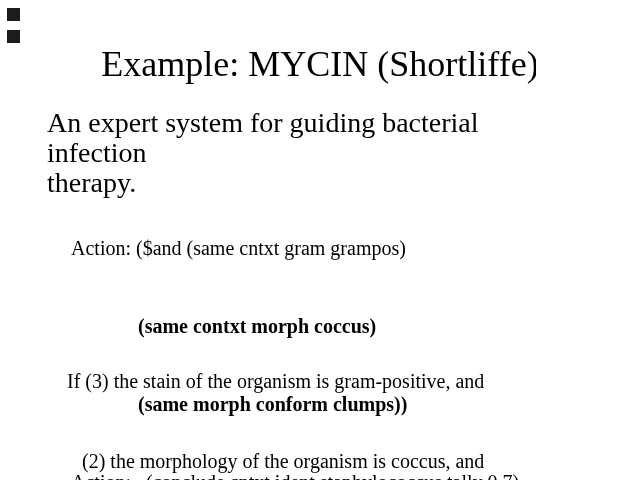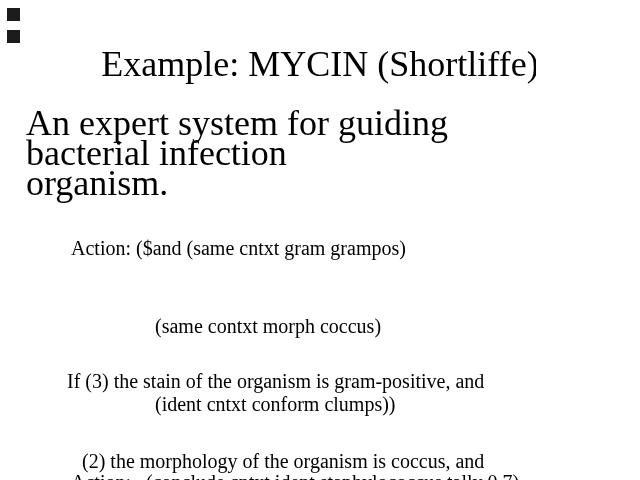--- a/index.html
+++ b/index.html
@@ -30,34 +30,34 @@
     top: 43px;
     left: 0;
     width: 640px;
     text-align: center;
     font-size: 36px;
     line-height: 43px;
     white-space: pre;
   }
   .subtitle {
     position: absolute;
-    left: 26px;
+    left: 47px;
     top: 108px;
-    font-size: 36px;
+    font-size: 28px;
     line-height: 30px;
   }
   .rule-block {
     position: absolute;
     left: 71px;
     top: 183px;
     font-size: 20px;
     line-height: 26px;
     white-space: pre;
   }
-  .rule-block .indent-1 { margin-left: 84px; }
+  .rule-block .indent-1 { margin-left: 67px; font-weight: bold; }
 
   .expl-block {
     position: absolute;
     left: 67px;
     top: 315px;
     font-size: 20px;
     line-height: 26.5px;
     white-space: pre;
   }
   .expl-block .indent-1 { margin-left: 15px; }
@@ -67,27 +67,27 @@
 
 <div class="slide">
 
   <div class="corner-square one"></div>
   <div class="corner-square two"></div>
 
   <div class="title">Example: MYCIN (Shortliffe)</div>
 
   <div class="subtitle">
     <div>An expert system for guiding bacterial infection</div>
-    <div>organism.</div>
+    <div>therapy.</div>
   </div>
 
   <div class="rule-block">
     <div class="indent-0">Action: ($and (same cntxt gram grampos)</div>
     <div class="indent-1">(same contxt morph coccus)</div>
-    <div class="indent-1">(ident cntxt conform clumps))</div>
+    <div class="indent-1">(same morph conform clumps))</div>
     <div class="indent-0">Action:   (conclude cntxt ident staphylococcus tally 0.7)</div>
   </div>
 
   <div class="expl-block">
     <div class="indent-0">If (3) the stain of the organism is gram-positive, and</div>
     <div class="indent-1">(2) the morphology of the organism is coccus, and</div>
     
     
     
   </div>

